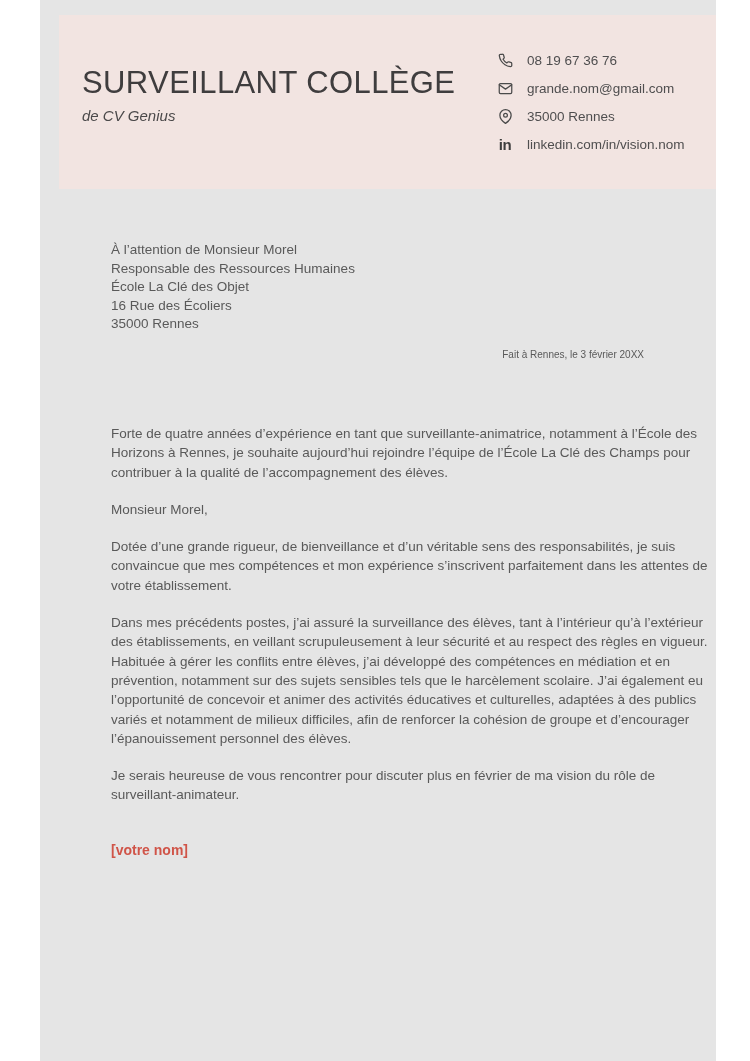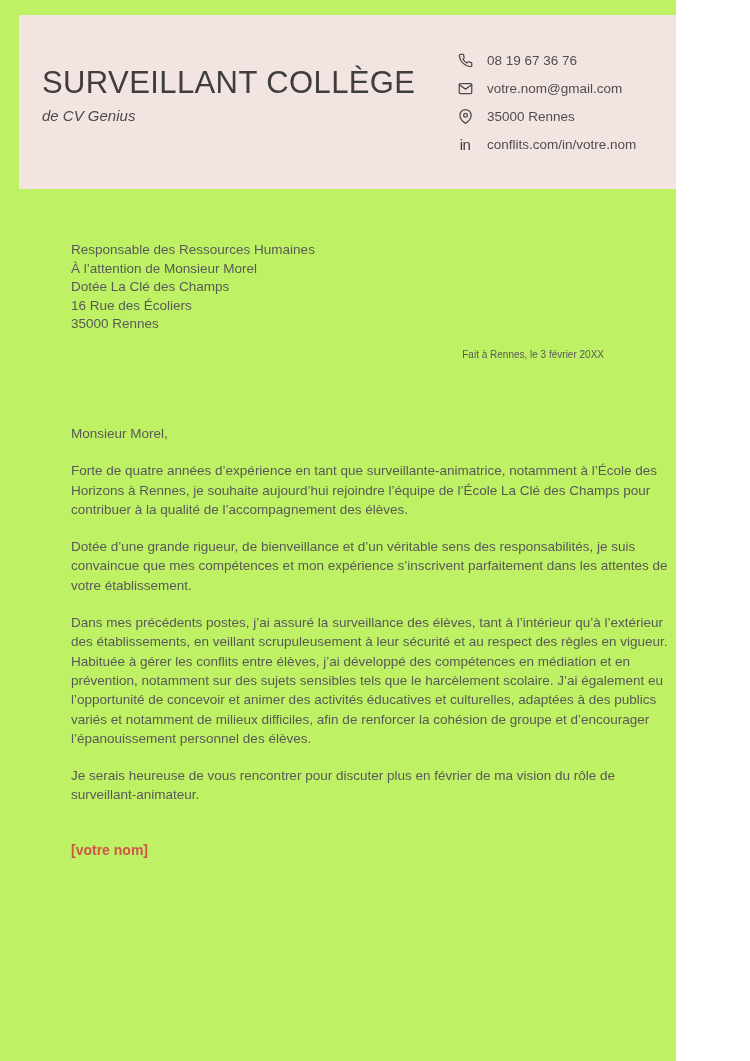--- a/index.html
+++ b/index.html
@@ -5,22 +5,23 @@
   * { box-sizing: border-box; }
   html, body { margin: 0; padding: 0; }
   body {
     width: 750px; height: 1061px;
     background: #ffffff;
     font-family: "Liberation Sans", sans-serif;
   }
   .page {
     position: relative;
     width: 676px; height: 1061px;
-    background: #bef264;
+    background: #e5e5e5;
     overflow: hidden;
+    margin-left: 40px;
   }
 
   
   .band {
     position: absolute;
     left: 19px; top: 15px;
     width: 712px; height: 174px;
     background: #f2e4e1;
   }
   .brand {
@@ -58,21 +59,21 @@
     white-space: nowrap;
   }
   .contact .ic {
     width: 16px; height: 16px;
     margin-right: 14px;
     display: flex; align-items: center; justify-content: center;
     flex: 0 0 16px;
   }
   .contact .ic svg { width: 15px; height: 15px; display: block; }
   .in-glyph {
-    font-weight: 400;
+    font-weight: 700;
     font-size: 15px;
     color: #3e3e3e;
     letter-spacing: -0.5px;
     line-height: 1;
   }
 
   
   .recipient {
     position: absolute;
     left: 71px; top: 241px;
@@ -130,53 +131,53 @@
         </span>
         <span>08 19 67 36 76</span>
       </li>
       <li>
         <span class="ic">
           <svg viewBox="0 0 24 24" fill="none" stroke="#4a4a4a" stroke-width="2" stroke-linecap="round" stroke-linejoin="round">
             <rect x="2" y="4" width="20" height="16" rx="2"></rect>
             <path d="M22 6 12 13 2 6"></path>
           </svg>
         </span>
-        <span>votre.nom@gmail.com</span>
+        <span>grande.nom@gmail.com</span>
       </li>
       <li>
         <span class="ic">
           <svg viewBox="0 0 24 24" fill="none" stroke="#4a4a4a" stroke-width="2" stroke-linecap="round" stroke-linejoin="round">
             <path d="M21 10c0 7-9 13-9 13s-9-6-9-13a9 9 0 0 1 18 0z"></path>
             <circle cx="12" cy="10" r="3"></circle>
           </svg>
         </span>
         <span>35000 Rennes</span>
       </li>
       <li>
         <span class="ic">
           <span class="in-glyph">in</span>
         </span>
-        <span>conflits.com/in/votre.nom</span>
+        <span>linkedin.com/in/vision.nom</span>
       </li>
     </ul>
   </header>
 
   <div class="recipient">
+    <div>À l’attention de Monsieur Morel</div>
     <div>Responsable des Ressources Humaines</div>
-    <div>À l’attention de Monsieur Morel</div>
-    <div>Dotée La Clé des Champs</div>
+    <div>École La Clé des Objet</div>
     <div>16 Rue des Écoliers</div>
     <div>35000 Rennes</div>
   </div>
 
   <div class="date-line">Fait à Rennes, le 3 février 20XX</div>
 
 
   <div class="letter-body">
+    <p>Forte de quatre années d’expérience en tant que surveillante-animatrice, notamment à l’École des Horizons à Rennes, je souhaite aujourd’hui rejoindre l’équipe de l’École La Clé des Champs pour contribuer à la qualité de l’accompagnement des élèves.</p>
     <p>Monsieur Morel,</p>
-    <p>Forte de quatre années d’expérience en tant que surveillante-animatrice, notamment à l’École des Horizons à Rennes, je souhaite aujourd’hui rejoindre l’équipe de l’École La Clé des Champs pour contribuer à la qualité de l’accompagnement des élèves.</p>
     <p>Dotée d’une grande rigueur, de bienveillance et d’un véritable sens des responsabilités, je suis convaincue que mes compétences et mon expérience s’inscrivent parfaitement dans les attentes de votre établissement.</p>
     <p>Dans mes précédents postes, j’ai assuré la surveillance des élèves, tant à l’intérieur qu’à l’extérieur des établissements, en veillant scrupuleusement à leur sécurité et au respect des règles en vigueur. Habituée à gérer les conflits entre élèves, j’ai développé des compétences en médiation et en prévention, notamment sur des sujets sensibles tels que le harcèlement scolaire. J’ai également eu l’opportunité de concevoir et animer des activités éducatives et culturelles, adaptées à des publics variés et notamment de milieux difficiles, afin de renforcer la cohésion de groupe et d’encourager l’épanouissement personnel des élèves.</p>
     <p>Je serais heureuse de vous rencontrer pour discuter plus en février de ma vision du rôle de surveillant-animateur.</p>
     <div class="signature">[votre nom]</div>
   </div>
 
 </div>
 
 </body></html>

